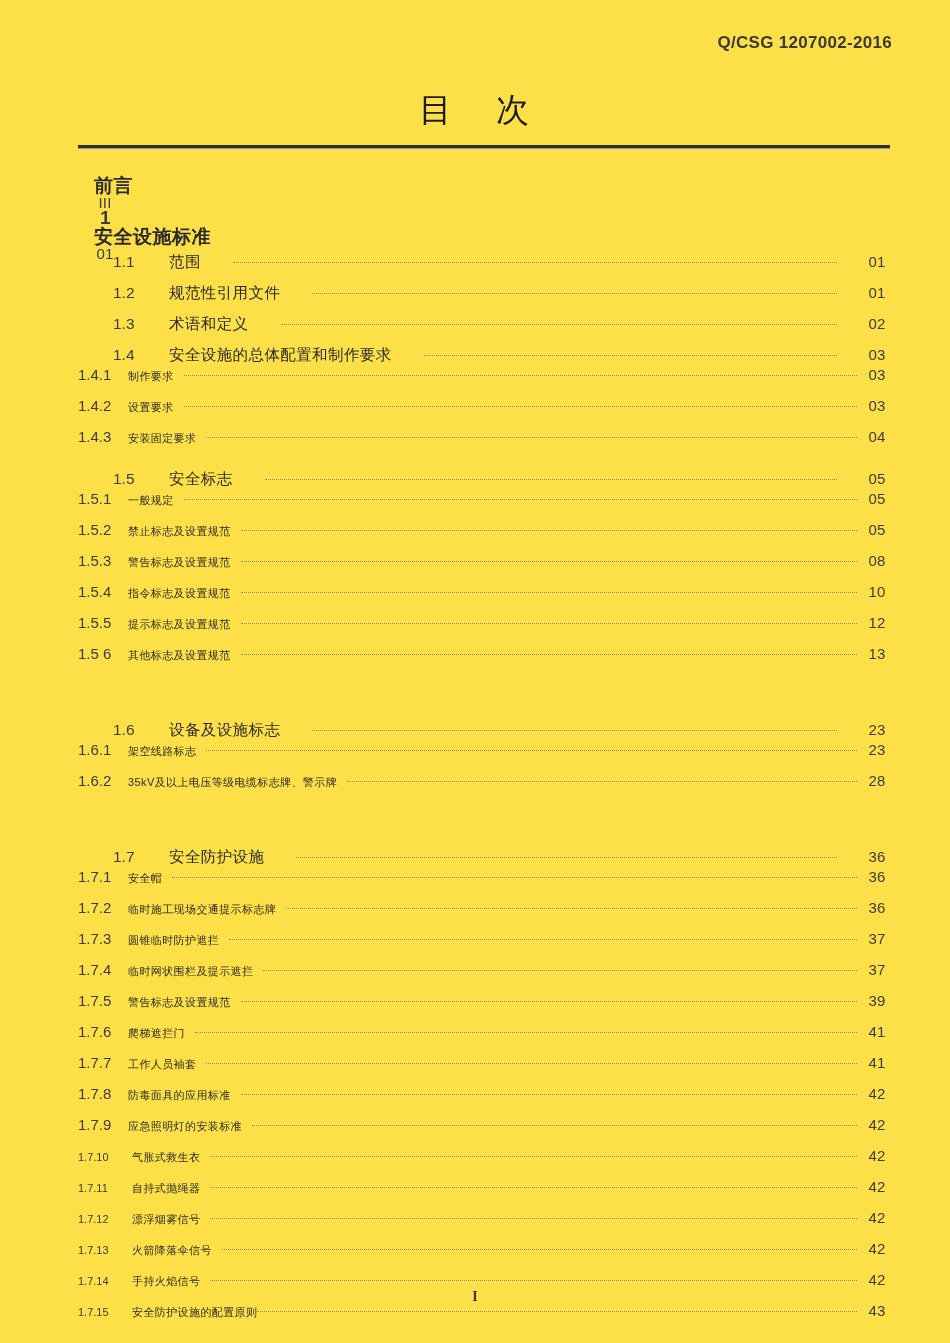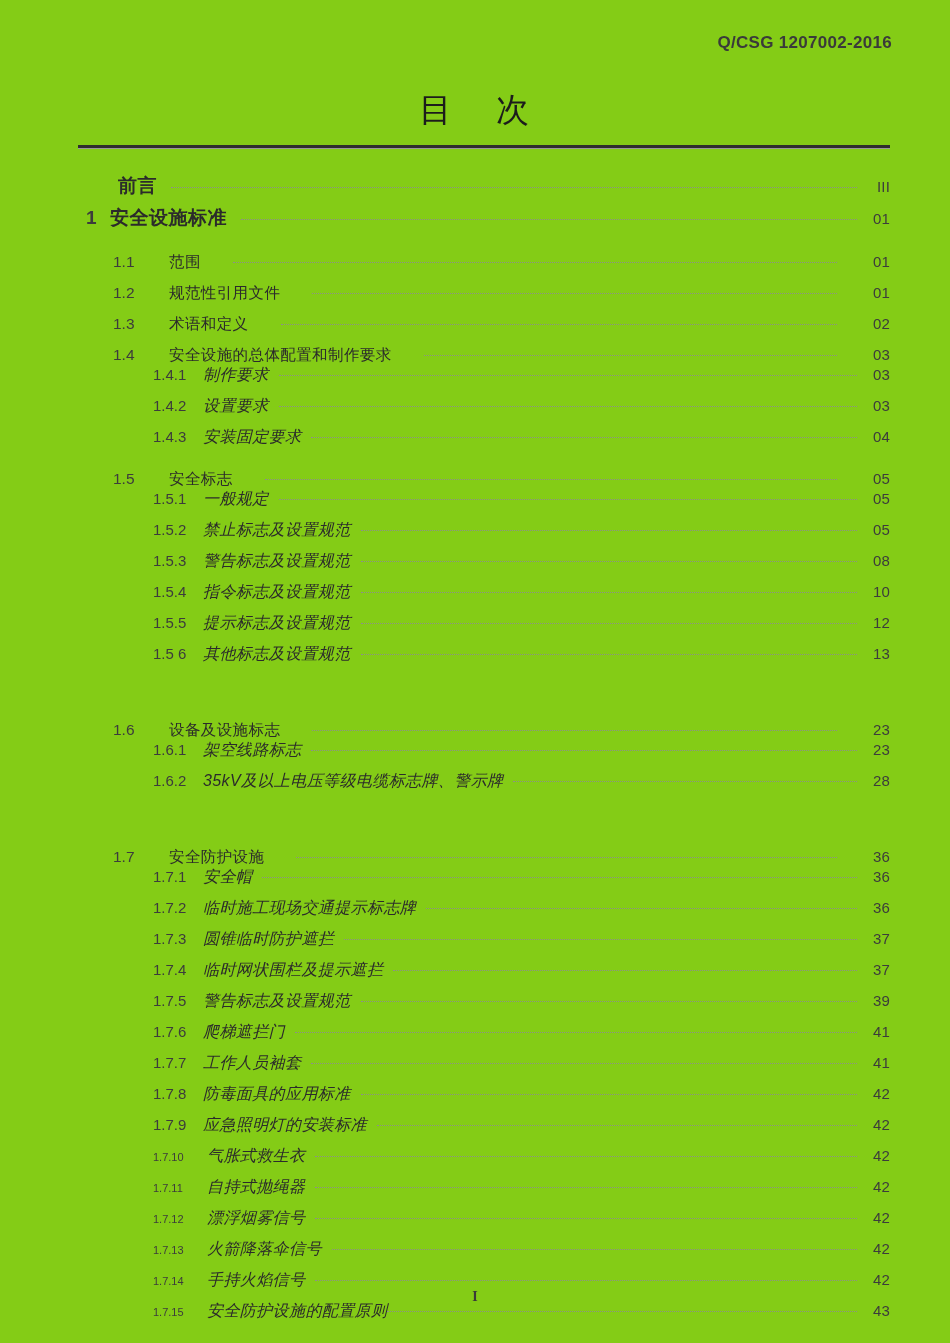--- a/index.html
+++ b/index.html
@@ -10,21 +10,21 @@
   body {
     font-family: "Liberation Sans", "DejaVu Sans", sans-serif;
     color: #2b2b2b;
     -webkit-font-smoothing: antialiased;
   }
 
   .page {
     position: relative;
     width: 950px;
     height: 1343px;
-    background: #84cc16;
+    background: #fde047;
     overflow: hidden;
     box-sizing: border-box;
   }
 
   
   .doc-code {
     position: absolute;
     top: 33px;
     right: 58px;
     font-size: 17px;
@@ -94,29 +94,29 @@
     content: "";
     position: absolute;
     left: 0;
     right: 0;
     bottom: 0.28em;
     border-bottom: 1.4px dotted #8d8d8d;
   }
   .page-no {
     flex: 0 0 auto;
     width: 26px;
-    text-align: right;
+    text-align: center;
     color: #3c3c3c;
     font-size: 15px;
     letter-spacing: 0.2px;
   }
 
   
   
-  .lvl0 { height: 32px; }
+  .lvl0 { height: 32px; flex-direction: column; }
   .lvl0 .num {
     width: 30px;
     padding-left: 8px;
     font-size: 19px;
     font-weight: bold;
     box-sizing: border-box;
   }
   .lvl0 .label {
     padding-left: 2px;
     font-size: 19px;
@@ -139,27 +139,25 @@
     font-size: 15.5px;
     letter-spacing: 0.4px;
     margin-top: 14px;
   }
   .lvl1 .leader { margin-left: 12px; }
 
   
   .lvl2 { height: 31px; }
   .lvl2 .num {
     width: 50px;
-    margin-left: 75px;
     font-size: 15px;
   }
   .lvl2 .label {
-    font-size: 16px;
+    font-size: 11px;
     letter-spacing: 0.4px;
-    font-style: italic;
   }
   .lvl2 .leader { margin-left: 10px; }
 
   
   .lvl2.wide .num { width: 54px; font-size: 11px; }
 
   
   .lvl2.tight .leader { margin-left: 0; }
   .spacer-md { height: 34px; }
 

